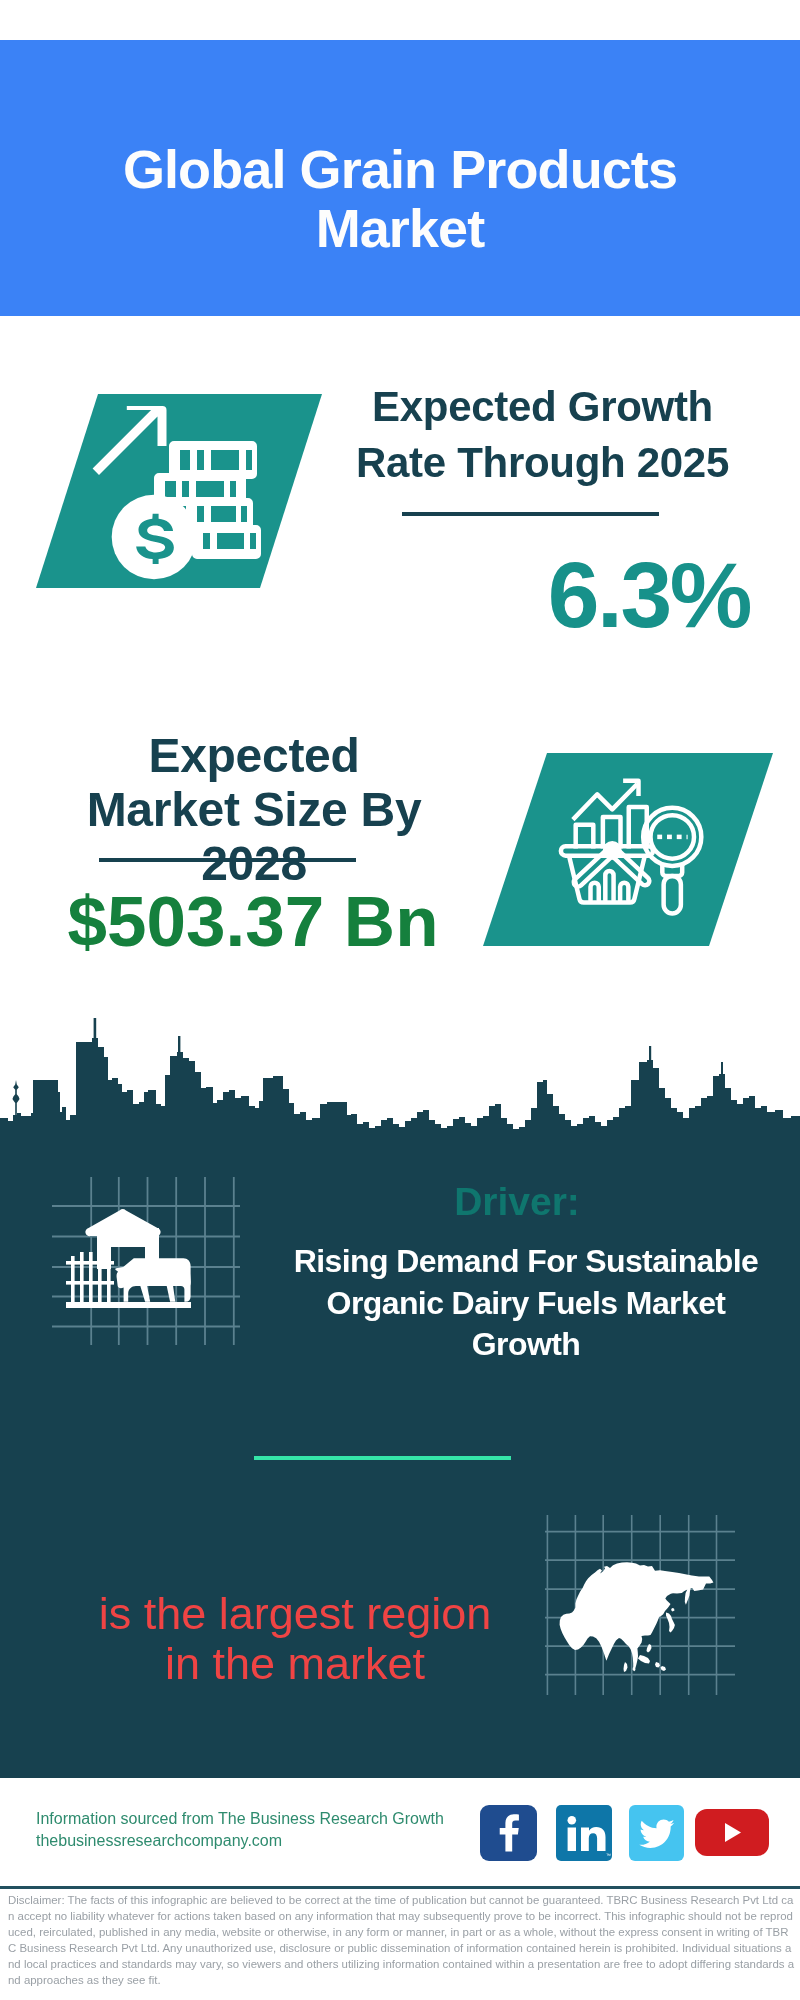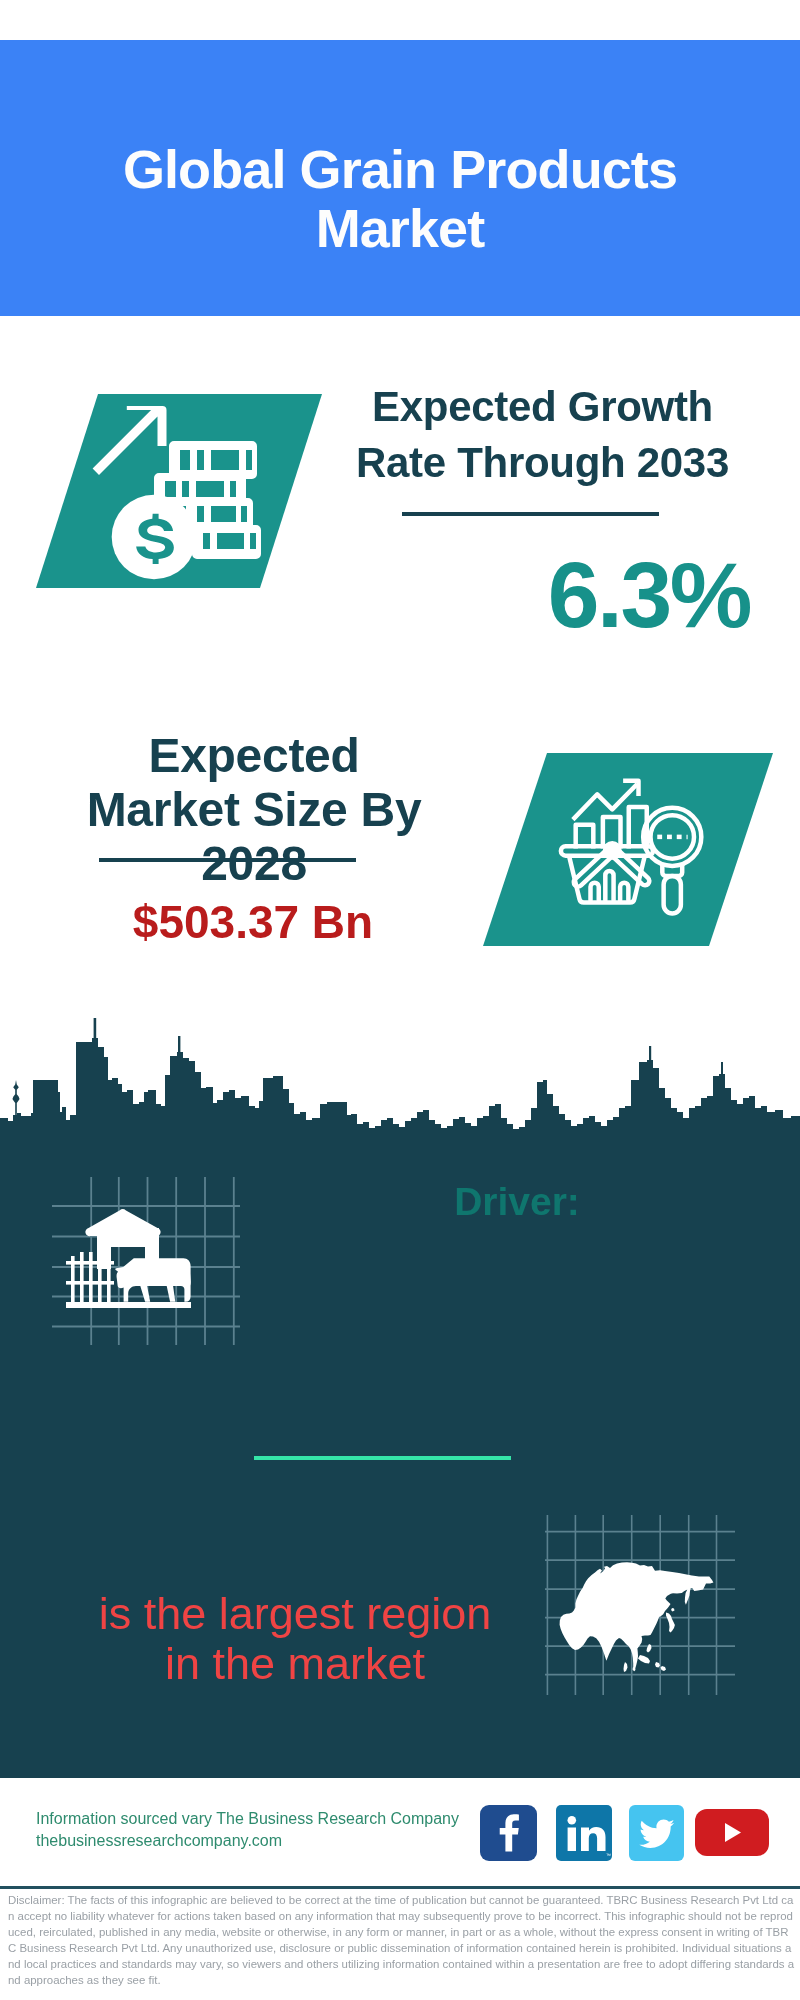--- a/index.html
+++ b/index.html
@@ -20,22 +20,22 @@
                font-size:42px;font-weight:bold;line-height:55.6px;letter-spacing:-0.3px;}
   .stat1-rule{position:absolute;left:402px;top:512px;width:257px;height:4px;background:#17414F;}
   .stat1-value{position:absolute;left:310px;top:545px;width:440px;text-align:right;color:#17918A;
                font-size:93px;font-weight:bold;line-height:100px;letter-spacing:-2.4px;}
 
   
   .para2{position:absolute;left:482px;top:752px;width:292px;height:195px;}
   .stat2-label{position:absolute;left:84px;top:729px;width:340px;text-align:center;color:#17414F;
                font-size:48px;font-weight:bold;line-height:54px;letter-spacing:-0.3px;}
   .stat2-rule{position:absolute;left:99px;top:858px;width:257px;height:4px;background:#17414F;}
-  .stat2-value{position:absolute;left:45px;top:882px;width:416px;text-align:center;color:#b91c1c;
-               font-size:46px;font-weight:bold;line-height:80px;}
+  .stat2-value{position:absolute;left:45px;top:882px;width:416px;text-align:center;color:#15803d;
+               font-size:71px;font-weight:bold;line-height:80px;}
 
   
   .dark-zone{position:absolute;left:0;top:1143px;width:800px;height:635px;background:#17414F;}
   .skyline{position:absolute;left:0;top:1010px;width:800px;height:135px;}
 
   
   .farm{position:absolute;left:52px;top:1177px;width:188px;height:168px;}
   .driver-h{position:absolute;left:277px;top:1182px;width:480px;text-align:center;color:#0f766e;
             font-size:39px;font-weight:bold;line-height:39px;}
   .driver-t{position:absolute;left:291px;top:1241px;width:470px;text-align:center;color:#ffffff;
@@ -93,21 +93,21 @@
       <circle cx="120" cy="145" r="42.3"></circle>
       <g transform="translate(121.7,142) scale(0.78) translate(-121.7,-142)">
       <path d="M117.8,116 h7.6 v6.4 c10.6,0.9 17.6,6.9 18.6,15.6 h-11.6 c-1.1,-4.1 -5.2,-6.8 -11,-6.8
                c-6.3,0 -10.6,2.6 -10.6,6.2 c0,3.4 3.2,5.1 11.4,6.6 c13.3,2.4 22.8,5.6 22.8,15.4
                c0,8.2 -7,13.9 -19.6,14.8 v6.4 h-7.6 v-6.4 c-12.3,-0.9 -20.2,-7.1 -21.2,-16.3 h11.8
                c1.1,4.7 6.6,7.7 13.6,7.7 c7,0 11.8,-2.6 11.8,-6.5 c0,-3.9 -4.9,-5.6 -13.8,-7.2
                c-12.2,-2.2 -20.4,-5.8 -20.4,-15.2 c0,-8 7.2,-13.5 17.8,-14.4 z" fill="#1A938C"></path>
       </g>
     </g>
   </svg>
-  <div class="stat1-label">Expected Growth Rate Through 2033</div>
+  <div class="stat1-label">Expected Growth Rate Through 2025</div>
   <div class="stat1-rule"></div>
   <div class="stat1-value">6.3%</div>
 
   <div class="stat2-label">Expected Market Size By 2028</div>
   <div class="stat2-rule"></div>
   <div class="stat2-value">$503.37 Bn</div>
   <svg class="para2" viewBox="0 0 292 195">
     <polygon points="65,1 291,1 227,194 1,194" fill="#1A938C"></polygon>
     <g transform="translate(83,23) scale(0.1875)" fill="none" stroke="#ffffff" stroke-width="24" stroke-linecap="round" stroke-linejoin="round">
 
@@ -189,37 +189,38 @@
                  c0,-2.3 -1.5,-3.6 -3.5,-3.6 h-7.8 l2.2,15.8 h-5.2 l-3.4,-15.8 h-19.6
                  l3.1,15.8 h-5.1 l-4.8,-15.8 h-4.3 c-4.5,0 -7.8,3.1 -7.8,7.8 v8 h-4.6 v-14.4
                  c-2.6,1.5 -5.5,0.8 -5.9,-1.4 l-1,-8.2 c-0.4,-3.1 0.1,-4.9 1.4,-6
                  l-2.3,-1.7 c-0.8,-0.6 -0.6,-1.6 0.4,-1.8 l7,-1.4 z"></path>
         <path d="M133.2,84.2 c2.2,0.6 3.6,1.9 4.1,4.1 l1.4,15.6 c0.3,3.4 -0.7,5.8 -2.5,6
                  c-1.8,0.2 -3.2,-2 -3.4,-5.3 l-0.5,-9 l1.2,-5.2 z"></path>
       </g>
     </g>
   </svg>
   <div class="driver-h">Driver:</div>
+  <div class="driver-t">Rising Demand For Sustainable Organic Dairy Fuels Market Growth</div>
   <div class="mid-rule"></div>
 
   <div class="region-t">is the largest region in the market</div>
   <svg class="asia" viewBox="0 0 190 180">
     <g stroke="#5b818f" stroke-width="1.6">
       <path d="M2.4,0 v180 M30.4,0 v180 M58.2,0 v180 M86.7,0 v180 M115.2,0 v180 M143.7,0 v180 M171.5,0 v180"></path>
       <path d="M0,16.6 h190 M0,45.1 h190 M0,74.1 h190 M0,102.6 h190 M0,131.1 h190 M0,159.6 h190"></path>
     </g>
     <g fill="#ffffff">
       <path d="M50,57.5 L52.5,55.2 L55,53.8 L57,55.6 L55,58.4 L58,56.4 L60,53.6 L59,51.8 L62,51 L65,53 L68,50.2 L72,48.6 L77,47.6 L82,47.2 L87,47.8 L91,48.4 L95,50.6 L99,50 L103,51.6 L107,51 L110,55.7 L115,55.2 L120,56 L127.2,57 L134,58 L141.6,59.6 L147,60.5 L154,61.5 L160,61.4 L164.3,61.5 L167,65 L168.4,67.4 L165.2,68.4 L161,68.6 L158.1,74.6 L153,75.4 L149.2,75.9 L147.5,73.2 L145.8,73 L145,76 L144.4,80.8 L142.8,85 L140.9,89.7 L139.8,87 L140,82.6 L140.6,78 L142.3,74.6 L139,76.2 L136.8,78 L132,78.4 L128,78.2 L125.8,78.7 L122,81 L120.3,83.5 L121.8,85.6 L125.5,89 L124.2,91 L122.7,93.1 L120,96 L118.2,99.3 L116,101 L114.1,102.1 L113,105 L111.5,108.5 L110,111.5 L108.5,114.5 L107,117.5 L105.5,120 L103,120.5 L100,120.6 L96.5,121 L97.2,124 L96.6,127.5 L94.5,130.8 L92.4,133.4 L92.8,137.2 L93,141.2 L92.4,145.2 L91.2,150.2 L89.4,156.6 L88.2,153.8 L88.2,148.2 L87.8,142.8 L87,138.2 L85.6,134.2 L83.6,131.2 L81,129 L78.6,126.2 L76,123.8 L74,123 L72.4,124.2 L71,125.4 L69,128.8 L66.6,133.8 L64,139.2 L61.4,145.8 L59,138.6 L56.6,132 L54,126.8 L51.2,123.2 L48,121.6 L45,121.2 L42.6,123.6 L40.6,126.8 L38.6,129.8 L36,132.6 L33,134.6 L30,135 L27,133.2 L24.4,130.2 L22,126.6 L19.6,122.6 L17.4,118.2 L15.6,113.8 L14.6,109.8 L14.8,105.6 L16,102 L18.4,99.8 L21.4,98.8 L24.4,98.6 L27,97.6 L28.8,95.6 L30.4,92.6 L30.4,88.6 L31.4,84.6 L33.2,80.6 L35.2,76.6 L37.6,73 L39.2,69.4 L41,66.2 L43.2,63.2 L46.6,60 Z"></path>
       <path d="M121,97.4 L124,98.5 L126,101 L127,104 L128.5,107 L129.9,110 L129,113 L127,116 L125.5,117.6 L124,116 L124.5,112 L124,108 L122.5,104 L121,100.5 Z M127,93 L129,93.5 L129.5,95.5 L127.5,96.5 L126,95 Z M108,104 L110.8,105 L110.5,109 L109,112 L107.4,110.5 L107,107 Z"></path>
       <path d="M104,129 L106,130 L106.5,133 L105,136 L103,137.5 L101.5,136 L102,133 Z M95,140 L99,141 L103,143 L105,146 L104,148.5 L100,148 L96,146 L93,143.5 Z M111,147 L114,148 L115,150.5 L113.5,152.5 L111,152 L110,149.5 Z M117,151 L120,152 L121,154.5 L119,156 L116.5,155 L115.5,152.5 Z M80,147 L82,149 L82.5,152.5 L81,156 L79,157 L78.5,154 L79,150 Z M88,152 L90,153 L90.5,155 L89,156 L87.5,154.5 Z"></path>
     </g>
   </svg>
 
   <div class="footer-bg"></div>
-    <div class="foot-src">Information sourced vary The Business Research Company</div>
+    <div class="foot-src">Information sourced from The Business Research Growth</div>
     <div class="foot-site">thebusinessresearchcompany.com</div>
     <div class="socials">
       <a class="sico fb">
         <svg viewBox="0 0 57 56">
           <rect width="57" height="56" rx="9" fill="#1F4C8F"></rect>
           <path d="M32.2,46.5 v-17 h5.7 l0.85,-6.6 h-6.55 v-4.2 c0,-1.9 0.53,-3.2 3.25,-3.2 h3.47 v-5.9
                    c-0.6,-0.08 -2.67,-0.26 -5.07,-0.26 c-5.02,0 -8.45,3.06 -8.45,8.69 v4.85 h-5.68 v6.6 h5.68 v17 z" fill="#ffffff"></path>
         </svg>
       </a>
       <a class="sico li">

